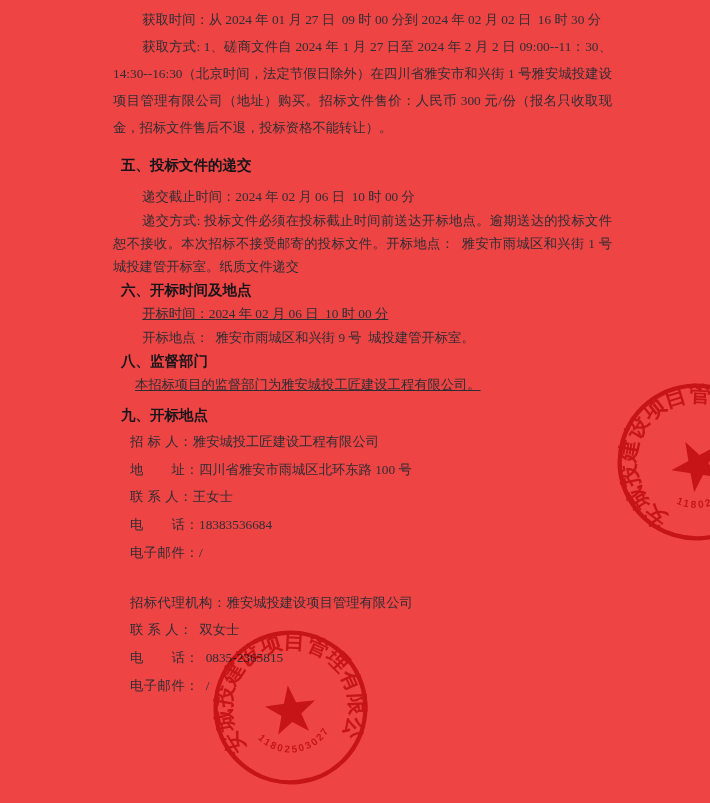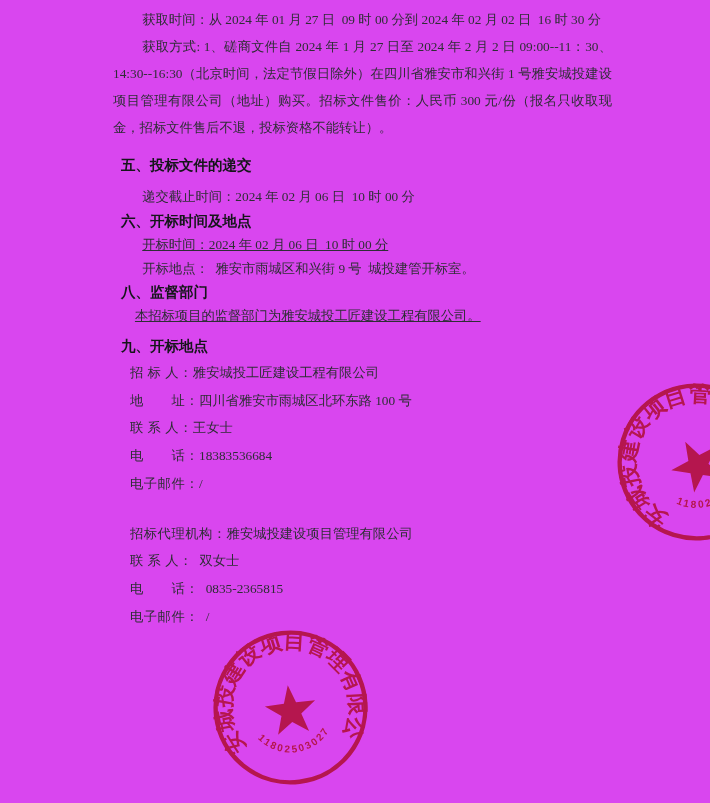--- a/index.html
+++ b/index.html
@@ -1,21 +1,21 @@
 <!DOCTYPE html>
 <html><head>
 <meta charset="utf-8">
 <style>
   * { box-sizing: border-box; }
   html,body { margin:0; padding:0; }
   body { background:#ffffff; }
   .page {
     position:relative;
     width:710px; height:803px;
-    background:#d946ef;
+    background:#ef4444;
     overflow:hidden;
     font-family:"Liberation Serif","DejaVu Serif",serif;
     color:#2e2e35;
   }
   .content {
     position:absolute; top:0; left:0;
     width:710px; height:803px;
     padding:6px 98px 0 113px;
   }
   p, h3 { margin:0; white-space:pre-wrap; }
@@ -41,20 +41,21 @@
 <body>
 
 <div class="page">
   <div class="content">
 
     <p class="lh27 ind">获取时间：从 2024 年 01 月 27 日  09 时 00 分到 2024 年 02 月 02 日  16 时 30 分</p>
     <p class="lh27 ind">获取方式: 1、磋商文件自 2024 年 1 月 27 日至 2024 年 2 月 2 日 09:00--11：30、14:30--16:30（北京时间，法定节假日除外）在四川省雅安市和兴街 1 号雅安城投建设项目管理有限公司（地址）购买。招标文件售价：人民币 300 元/份（报名只收取现金，招标文件售后不退，投标资格不能转让）。</p>
 
     <h3 class="lh25" style="margin-top:12px">五、投标文件的递交</h3>
     <p class="lh25 ind">递交截止时间：2024 年 02 月 06 日  10 时 00 分</p>
+    <p class="lh23 ind">递交方式: 投标文件必须在投标截止时间前送达开标地点。逾期送达的投标文件恕不接收。本次招标不接受邮寄的投标文件。开标地点：  雅安市雨城区和兴街 1 号 城投建管开标室。纸质文件递交</p>
 
     <h3 class="h24">六、开标时间及地点</h3>
     <p class="lh24 ind">开标时间：2024 年 02 月 06 日  10 时 00 分</p>
     <p class="lh23 ind">开标地点：  雅安市雨城区和兴街 9 号  城投建管开标室。</p>
 
 
     <h3 class="h24">八、监督部门</h3>
     <p class="lh24 ind-sm">本招标项目的监督部门为雅安城投工匠建设工程有限公司。</p>
 
     <h3 class="lh25">九、开标地点</h3>

